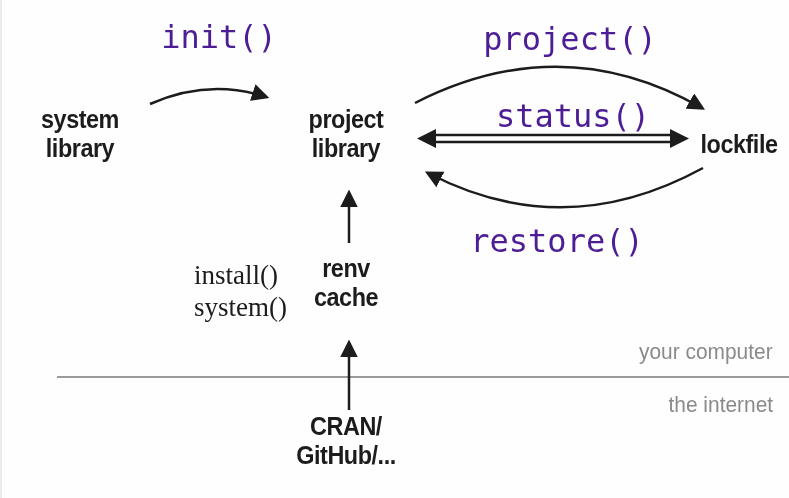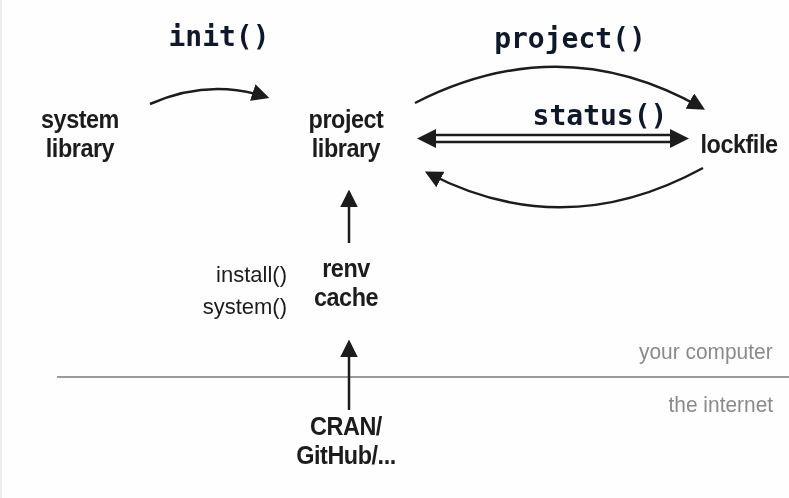--- a/index.html
+++ b/index.html
@@ -25,33 +25,31 @@
     color: #1c1c1c;
     text-align: center;
     white-space: nowrap;
   }
   .node span { display: block; }
 
   .fn {
     position: absolute;
     transform: translateX(-50%);
     font-family: "DejaVu Sans Mono", monospace;
-    font-size: 28px;
+    font-size: 32px;
     line-height: 30px;
-    color: #0f172a;
+    color: #4c1d95;
     white-space: nowrap;
-    font-weight: bold;
   }
   .fn-right {
     position: absolute;
-    font-family: Liberation Sans, sans-serif;
-    font-size: 22px;
+    font-family: Liberation Serif, serif;
+    font-size: 27px;
     line-height: 32px;
     color: #1c1c1c;
-    text-align: right;
     white-space: nowrap;
   }
   .fn-right span { display: block; }
 
   .zone {
     position: absolute;
     font-size: 22px;
     line-height: 22px;
     color: #8a8a8a;
     text-align: right;
@@ -87,21 +85,22 @@
 
     <path d="M701,168 Q562,244 426,173" fill="none" stroke="#1c1c1c" stroke-width="2.5" marker-end="url(#ah)"></path>
 
     <line x1="347" y1="243" x2="347" y2="193" stroke="#1c1c1c" stroke-width="2.5" marker-end="url(#ah)"></line>
 
     <line x1="347" y1="410" x2="347" y2="343" stroke="#1c1c1c" stroke-width="2.5" marker-end="url(#ah)"></line>
   </svg>
 
   <div class="fn" style="left:217px; top:22px">init()</div>
   <div class="fn" style="left:568px; top:24px">project()</div>
-  <div class="fn" style="left:598px; top:101px">status()</div>
+  <div class="fn" style="left:571px; top:101px">status()</div>
+  <div class="fn" style="left:555px; top:226px">restore()</div>
   <div class="fn-right" style="right:502px; top:259px">
     <span>install()</span>
     <span>system()</span>
   </div>
 
   <div class="node" style="left:78px; top:105px">
     <span>system</span>
     <span>library</span>
   </div>
 

